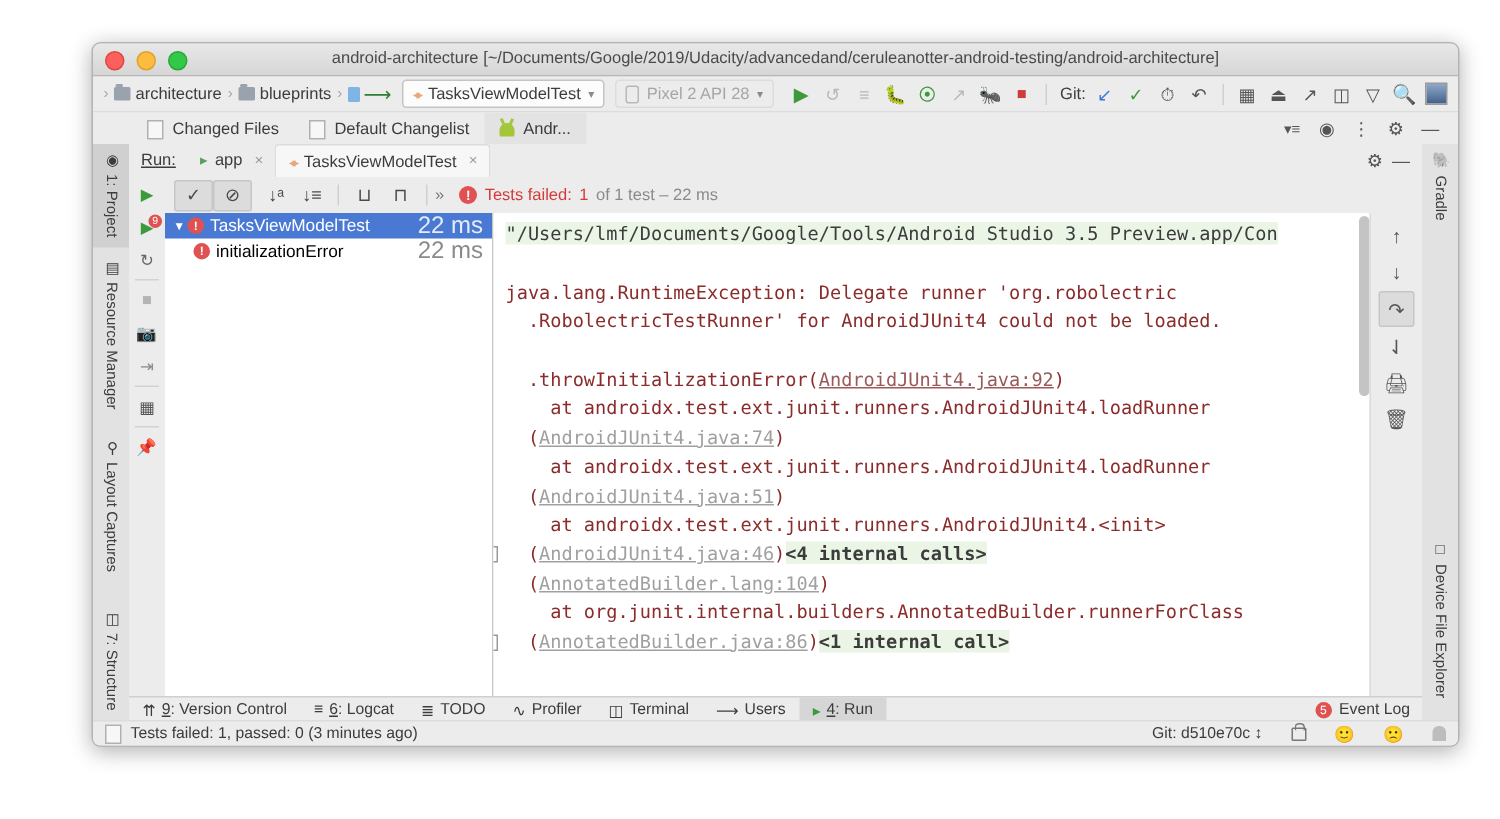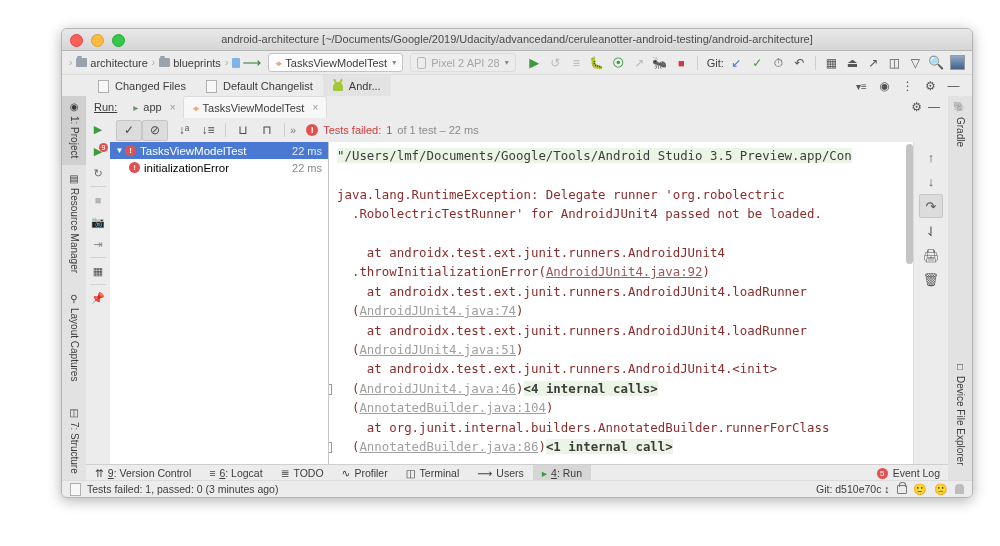--- a/index.html
+++ b/index.html
@@ -99,21 +99,21 @@
 
   
   .tree{position:absolute;left:24px;top:24px;width:218px;bottom:0;background:#ffffff;
         border-right:1px solid #c6c6c6;font-size:11.5px;overflow:hidden;}
   .trow{position:relative;height:17px;display:flex;align-items:center;padding-left:4px;}
   .trow.sel{background:#4a79d4;color:#ffffff;}
   .tri-ico{width:11px;text-align:center;font-size:8px;}
   .ebadge{width:11px;height:11px;border-radius:50%;background:#e05252;color:#fff;font-size:8px;
           font-weight:bold;display:flex;align-items:center;justify-content:center;margin-right:4px;}
   .tname{white-space:nowrap;}
-  .tms{margin-left:auto;padding-right:6px;font-size:11px;}
+  .tms{margin-left:auto;padding-right:6px;font-size:16px;}
   .trow.sel .tms{color:#e6ecf8;}
   .trow .tms{color:#8a8a8a;}
 
   
   .console{position:absolute;left:243px;top:24px;right:34px;bottom:0;background:#ffffff;
            overflow:hidden;font-family:"DejaVu Sans Mono","Liberation Mono",monospace;
            font-size:12.4px;line-height:19.4px;color:#8b2c2c;padding:4px 0 0 0;}
   .cline{white-space:pre;padding-left:8px;position:relative;}
   .hl{background:#eaf5e6;}
   .lnk{color:#9a5a5a;text-decoration:underline;}
@@ -136,21 +136,21 @@
           border-top:1px solid #cfcfcf;display:flex;align-items:center;font-size:10.5px;color:#3c3c3c;}
   .btab{display:flex;align-items:center;gap:4px;padding:0 9px;height:16px;}
   .btab.act{background:#d6d6d6;}
   .btab u{text-decoration:underline;}
   .bot-right{margin-left:auto;display:flex;align-items:center;gap:5px;padding-right:8px;}
 
   .statusbar{position:absolute;left:0;right:0;bottom:0;height:16px;background:#ececec;
              border-top:1px solid #dcdcdc;display:flex;align-items:center;font-size:10.5px;color:#3c3c3c;}
   .sb-left{display:flex;align-items:center;gap:6px;padding-left:8px;}
   .sb-ico{width:9px;height:11px;border:1px solid #b0b0b0;background:#f7f7f7;display:inline-block;}
-  .sb-right{margin-left:auto;display:flex;align-items:center;gap:7px;padding-right:8px;}
+  .sb-right{margin-left:auto;display:flex;align-items:center;gap:19px;padding-right:8px;}
   .lock{width:8px;height:7px;border:1.3px solid #777;border-radius:1px;display:inline-block;position:relative;}
   .lock:before{content:"";position:absolute;left:1px;top:-4px;width:5px;height:4px;
                border:1.3px solid #777;border-bottom:none;border-radius:3px 3px 0 0;}
   .emo{font-size:11px;}
   .avatar{width:9px;height:10px;background:#bdbdbd;border-radius:4px 4px 0 0;display:inline-block;}
   .mini-av{width:13px;height:13px;background:linear-gradient(#8fa8c8,#43618a);border:1px solid #9a9a9a;display:inline-block;}
 </style>
 </head>
 <body>
 
@@ -346,31 +346,30 @@
             <span class="ebadge">!</span>
             <span class="tname">initializationError</span>
             <span class="tms">22 ms</span>
           </div>
         </div>
 
         <div class="console">
           <div class="cline"><span class="hl" style="color:#3c3c3c;">"/Users/lmf/Documents/Google/Tools/Android Studio 3.5 Preview.app/Con</span></div>
           <div class="cline">&nbsp;</div>
           <div class="cline">java.lang.RuntimeException: Delegate runner 'org.robolectric</div>
-          <div class="cline">  .RobolectricTestRunner' for AndroidJUnit4 passed not be loaded.</div>
+          <div class="cline">  .RobolectricTestRunner' for AndroidJUnit4 could not be loaded.</div>
           <div class="cline">&nbsp;</div>
-          <div class="cline">    at androidx.test.ext.junit.runners.AndroidJUnit4</div>
           <div class="cline"><span>  .throwInitializationError(</span><span class="lnk">AndroidJUnit4.java:92</span><span>)</span></div>
           <div class="cline">    at androidx.test.ext.junit.runners.AndroidJUnit4.loadRunner</div>
           <div class="cline"><span>  (</span><span class="lnk-g">AndroidJUnit4.java:74</span><span>)</span></div>
           <div class="cline">    at androidx.test.ext.junit.runners.AndroidJUnit4.loadRunner</div>
           <div class="cline"><span>  (</span><span class="lnk-g">AndroidJUnit4.java:51</span><span>)</span></div>
           <div class="cline">    at androidx.test.ext.junit.runners.AndroidJUnit4.&lt;init&gt;</div>
           <div class="cline"><span class="fold">+</span><span>  (</span><span class="lnk-g">AndroidJUnit4.java:46</span><span>)</span><span class="hl" style="color:#3c3c3c;font-weight:bold;text-align:center;">&lt;4 internal calls&gt;</span></div>
-          <div class="cline"><span>  (</span><span class="lnk-g">AnnotatedBuilder.java:104</span><span>)</span></div>
+          <div class="cline"><span>  (</span><span class="lnk-g">AnnotatedBuilder.lang:104</span><span>)</span></div>
           <div class="cline">    at org.junit.internal.builders.AnnotatedBuilder.runnerForClass</div>
           <div class="cline"><span class="fold">+</span><span>  (</span><span class="lnk-g">AnnotatedBuilder.java:86</span><span>)</span><span class="hl" style="color:#3c3c3c;font-weight:bold;">&lt;1 internal call&gt;</span></div>
         </div>
 
         <div class="vsb"></div>
 
         <div class="cright">
           <div class="cri">↑</div>
           <div class="cri">↓</div>
           <div class="cri on">↷</div>

